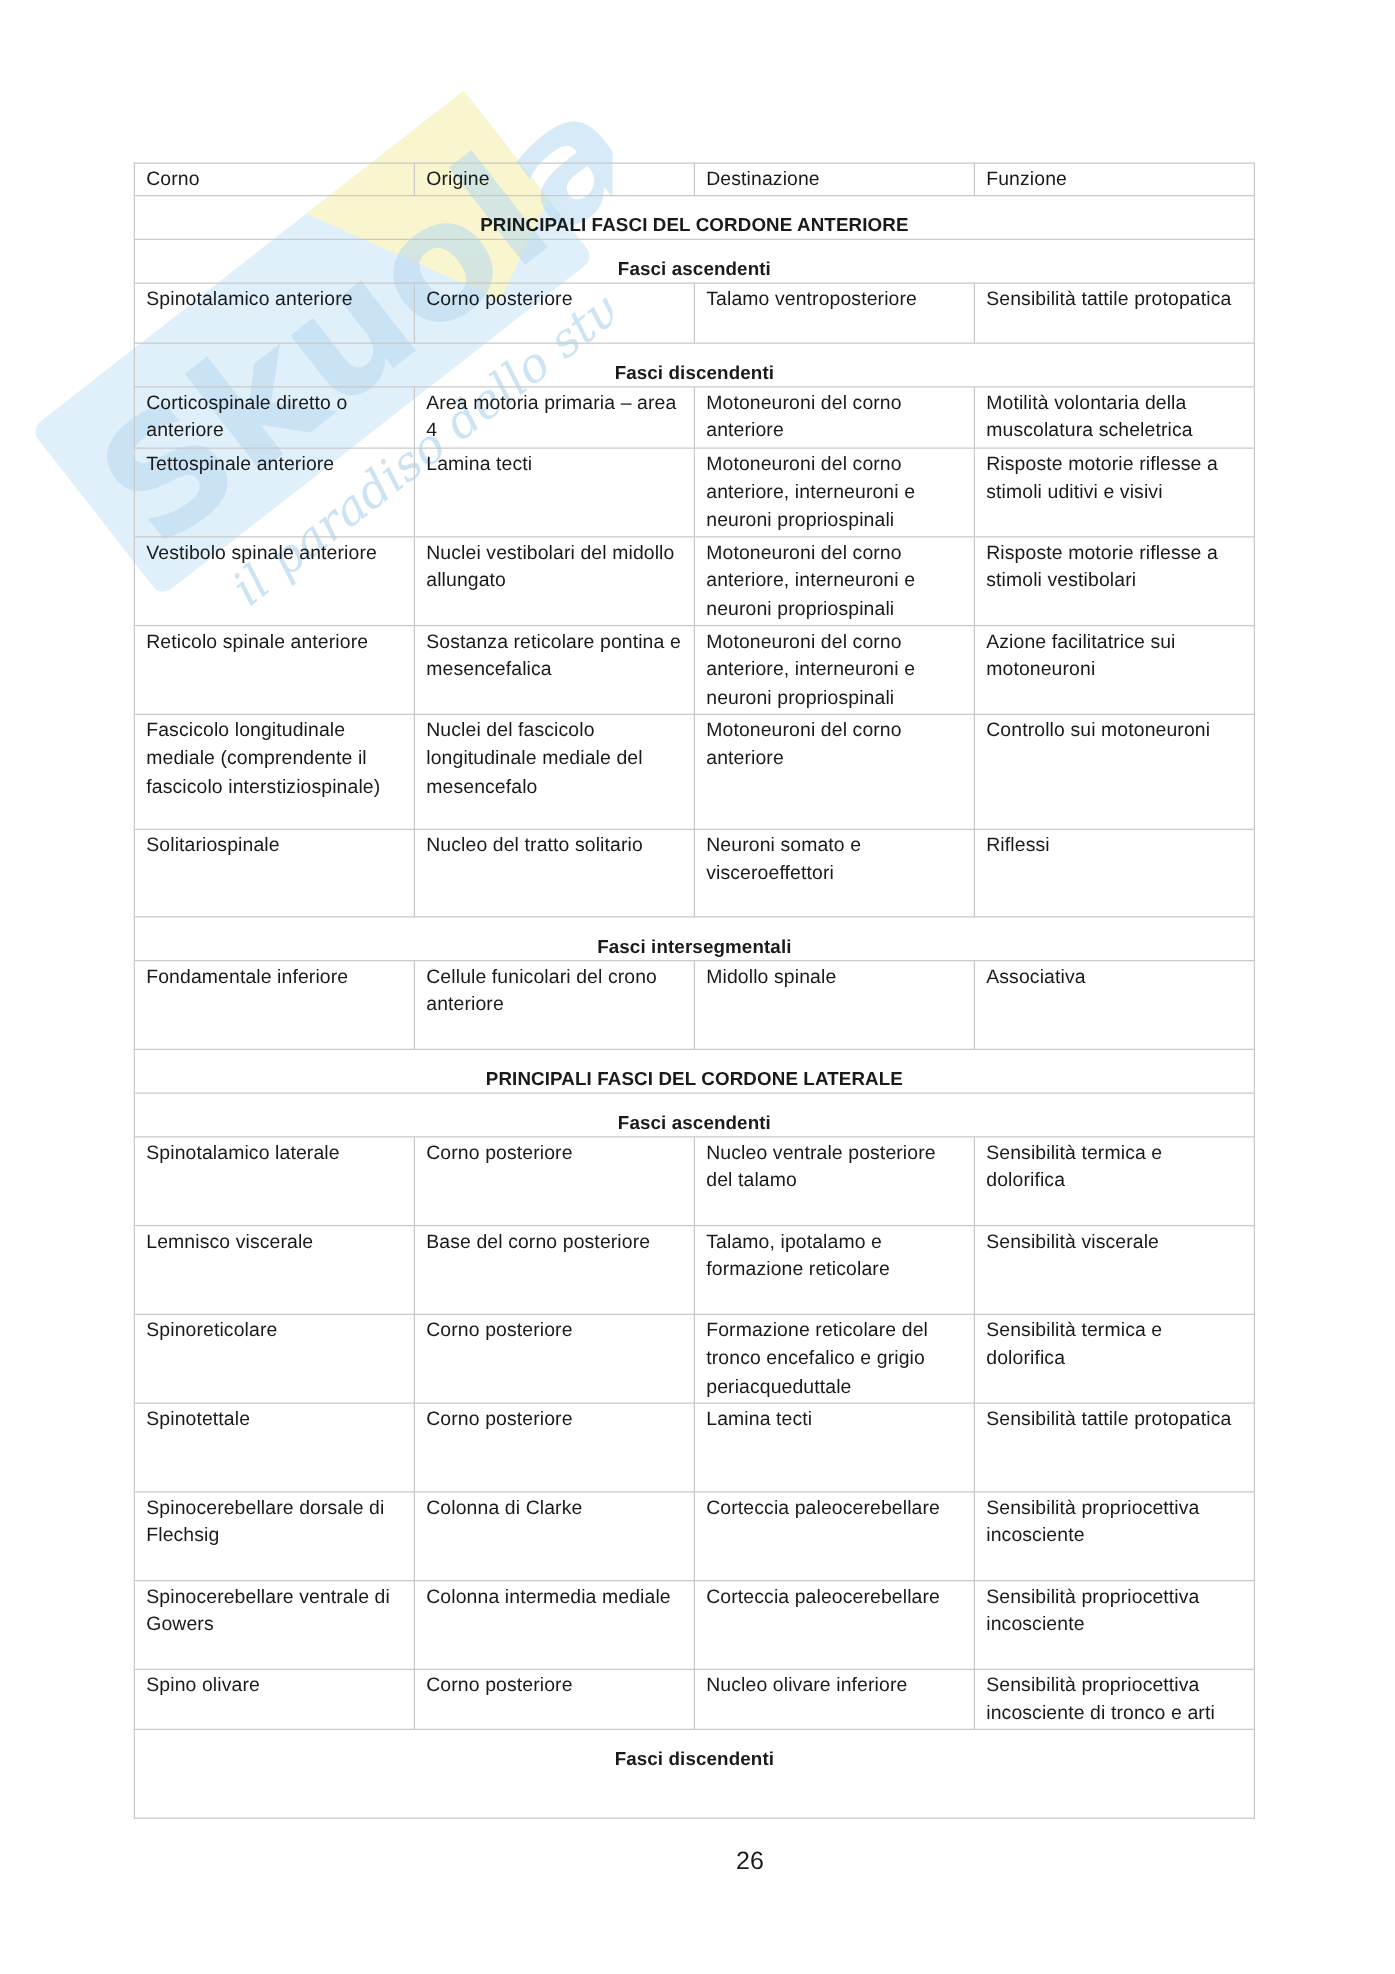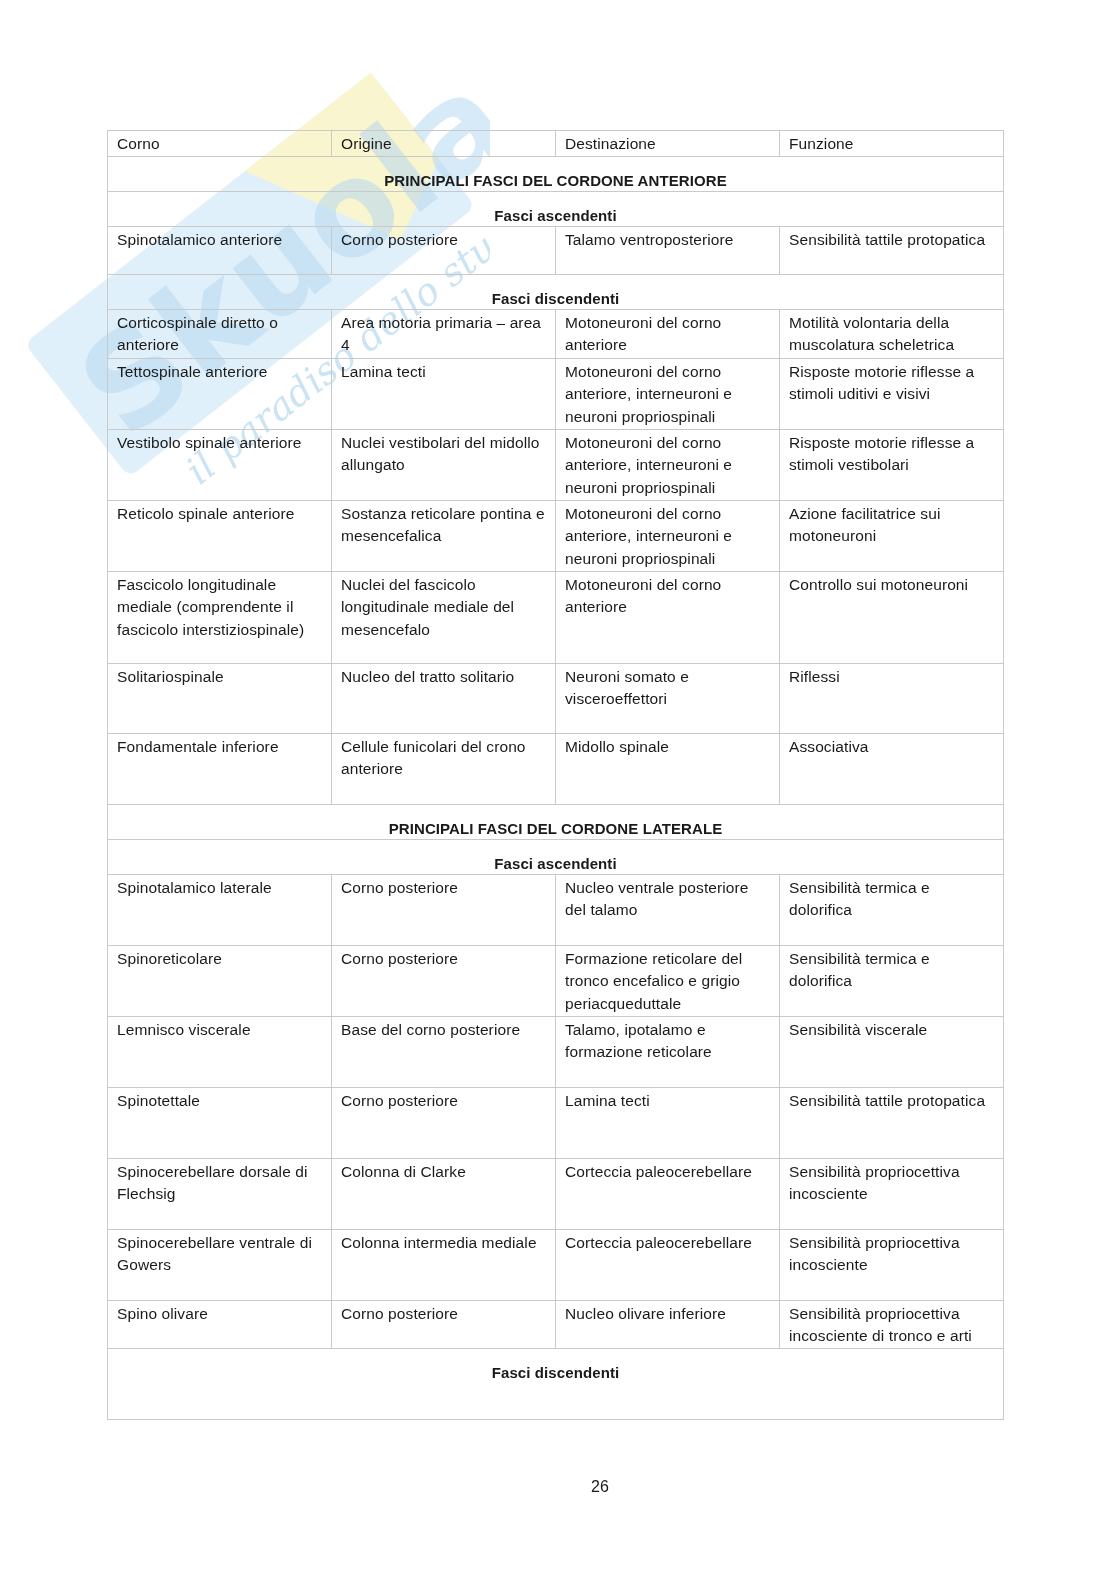--- a/index.html
+++ b/index.html
@@ -7,21 +7,21 @@
          font-family: "Liberation Sans", "DejaVu Sans", sans-serif; color: #1a1a1a; }
   .watermark { position: absolute; left: 10px; top: 40px; width: 480px; height: 470px;
                pointer-events: none; z-index: 0; }
   table.doc { position: absolute; left: 107px; top: 130px; width: 897px;
               border-collapse: collapse; table-layout: fixed; z-index: 1; background: transparent; }
   table.doc td { border: 1px solid #c9c9c9; vertical-align: top; padding: 2px 9px 0 9px;
                  font-size: 15.5px; line-height: 22.5px; letter-spacing: 0.1px; background: transparent; }
   table.doc td.section { text-align: center; font-weight: bold; font-size: 15px; padding-top: 13px; line-height: 21px; }
   col.c { width: 224px; }
   .pagenum { position: absolute; left: 0; width: 1116px; top: 1478px; text-align: center;
-             font-size: 16px; z-index: 1; padding-left: 84px; box-sizing: border-box; }
+             font-size: 20px; z-index: 1; padding-left: 84px; box-sizing: border-box; }
 </style>
 </head>
 <body>
 
 <svg class="watermark" viewBox="0 0 480 470" xmlns="http://www.w3.org/2000/svg">
   <g transform="rotate(-38 240 235)">
     <rect x="20" y="150" width="440" height="170" rx="10" fill="#d6ebf8" opacity="0.75"></rect>
     <polygon points="300,150 460,150 460,260 380,300" fill="#fdf6c6" opacity="0.85"></polygon>
     <text x="40" y="290" font-family="'DejaVu Sans', sans-serif" font-weight="bold" font-size="130" fill="#b7d9f1" opacity="0.55">Skuola.net</text>
     <text x="70" y="370" font-family="'DejaVu Serif', serif" font-style="italic" font-size="38" fill="#c7e1f3" opacity="0.9">il paradiso dello studente</text>
@@ -86,49 +86,52 @@
         <td>Nuclei del fascicolo longitudinale mediale del mesencefalo</td>
         <td>Motoneuroni del corno anteriore</td>
         <td>Controllo sui motoneuroni</td>
       </tr>
       <tr style="height: 70px;">
         <td>Solitariospinale</td>
         <td>Nucleo del tratto solitario</td>
         <td>Neuroni somato e visceroeffettori</td>
         <td>Riflessi</td>
       </tr>
+      <tr style="height: 24px;">
+        <td colspan="4" class="section">Fasci intersegmentali</td>
+      </tr>
       <tr style="height: 71px;">
         <td>Fondamentale inferiore</td>
         <td>Cellule funicolari del crono anteriore</td>
         <td>Midollo spinale</td>
         <td>Associativa</td>
       </tr>
       <tr style="height: 24px;">
         <td colspan="4" class="section">PRINCIPALI FASCI DEL CORDONE LATERALE</td>
       </tr>
       <tr style="height: 24px;">
         <td colspan="4" class="section">Fasci ascendenti</td>
       </tr>
       <tr style="height: 71px;">
         <td>Spinotalamico laterale</td>
         <td>Corno posteriore</td>
         <td>Nucleo ventrale posteriore del talamo</td>
         <td>Sensibilità termica e dolorifica</td>
       </tr>
       <tr style="height: 71px;">
+        <td>Lemnisco viscerale</td>
+        <td>Base del corno posteriore</td>
+        <td>Talamo, ipotalamo e formazione reticolare</td>
+        <td>Sensibilità viscerale</td>
+      </tr>
+      <tr style="height: 71px;">
         <td>Spinoreticolare</td>
         <td>Corno posteriore</td>
         <td>Formazione reticolare del tronco encefalico e grigio periacqueduttale</td>
         <td>Sensibilità termica e dolorifica</td>
-      </tr>
-      <tr style="height: 71px;">
-        <td>Lemnisco viscerale</td>
-        <td>Base del corno posteriore</td>
-        <td>Talamo, ipotalamo e formazione reticolare</td>
-        <td>Sensibilità viscerale</td>
       </tr>
       <tr style="height: 71px;">
         <td>Spinotettale</td>
         <td>Corno posteriore</td>
         <td>Lamina tecti</td>
         <td>Sensibilità tattile protopatica</td>
       </tr>
       <tr style="height: 71px;">
         <td>Spinocerebellare dorsale di Flechsig</td>
         <td>Colonna di Clarke</td>

